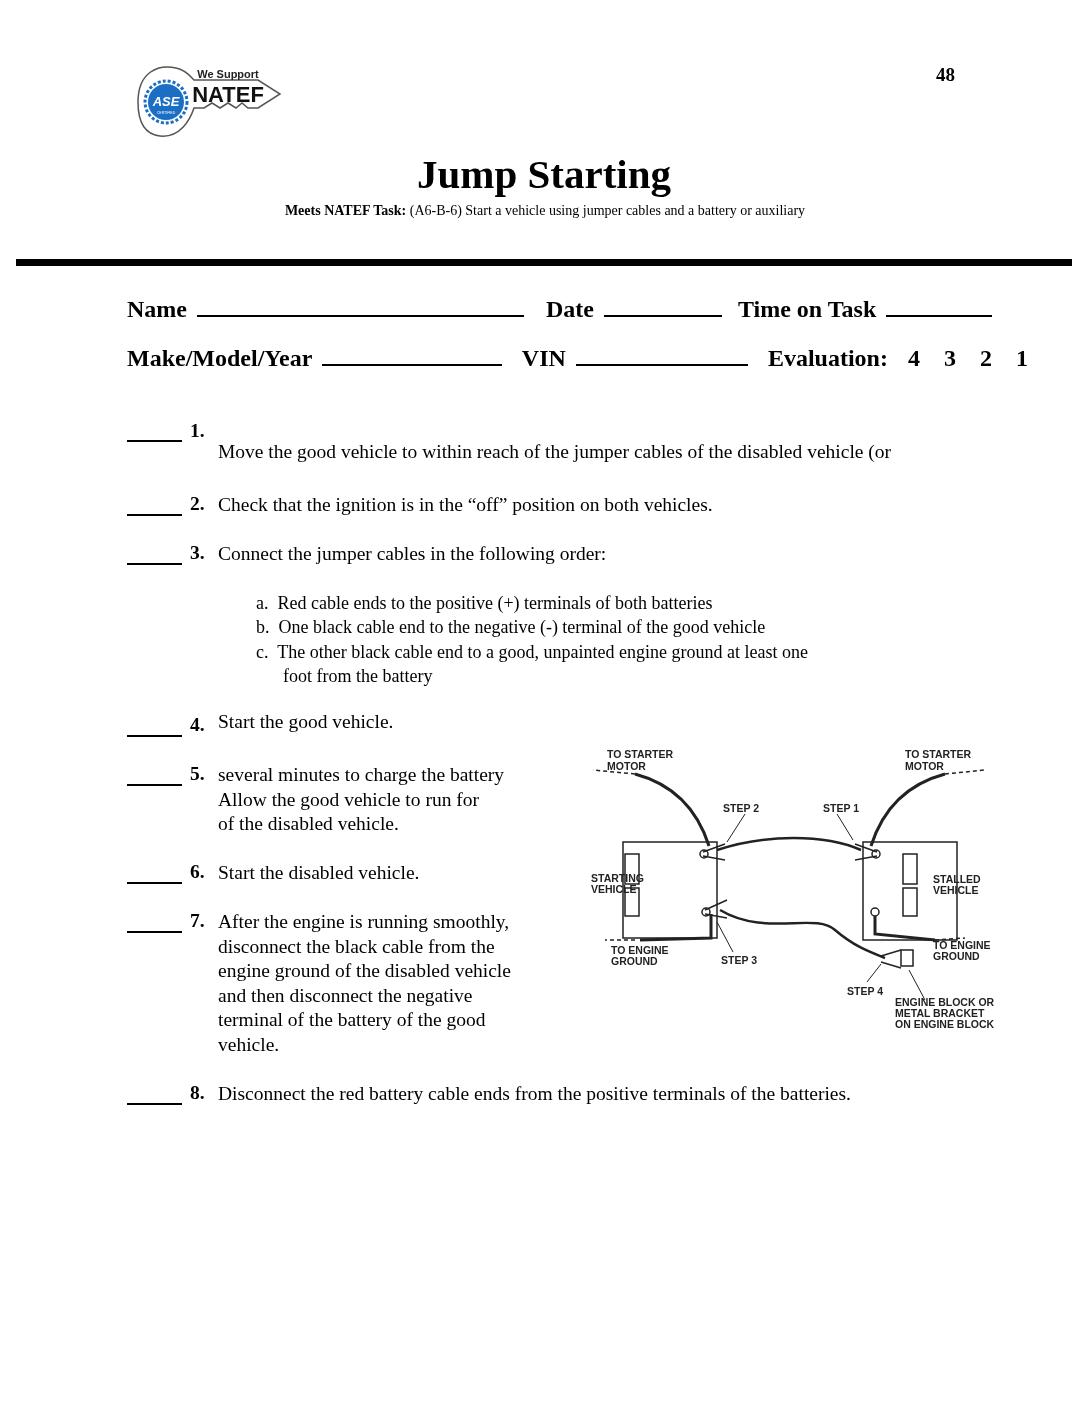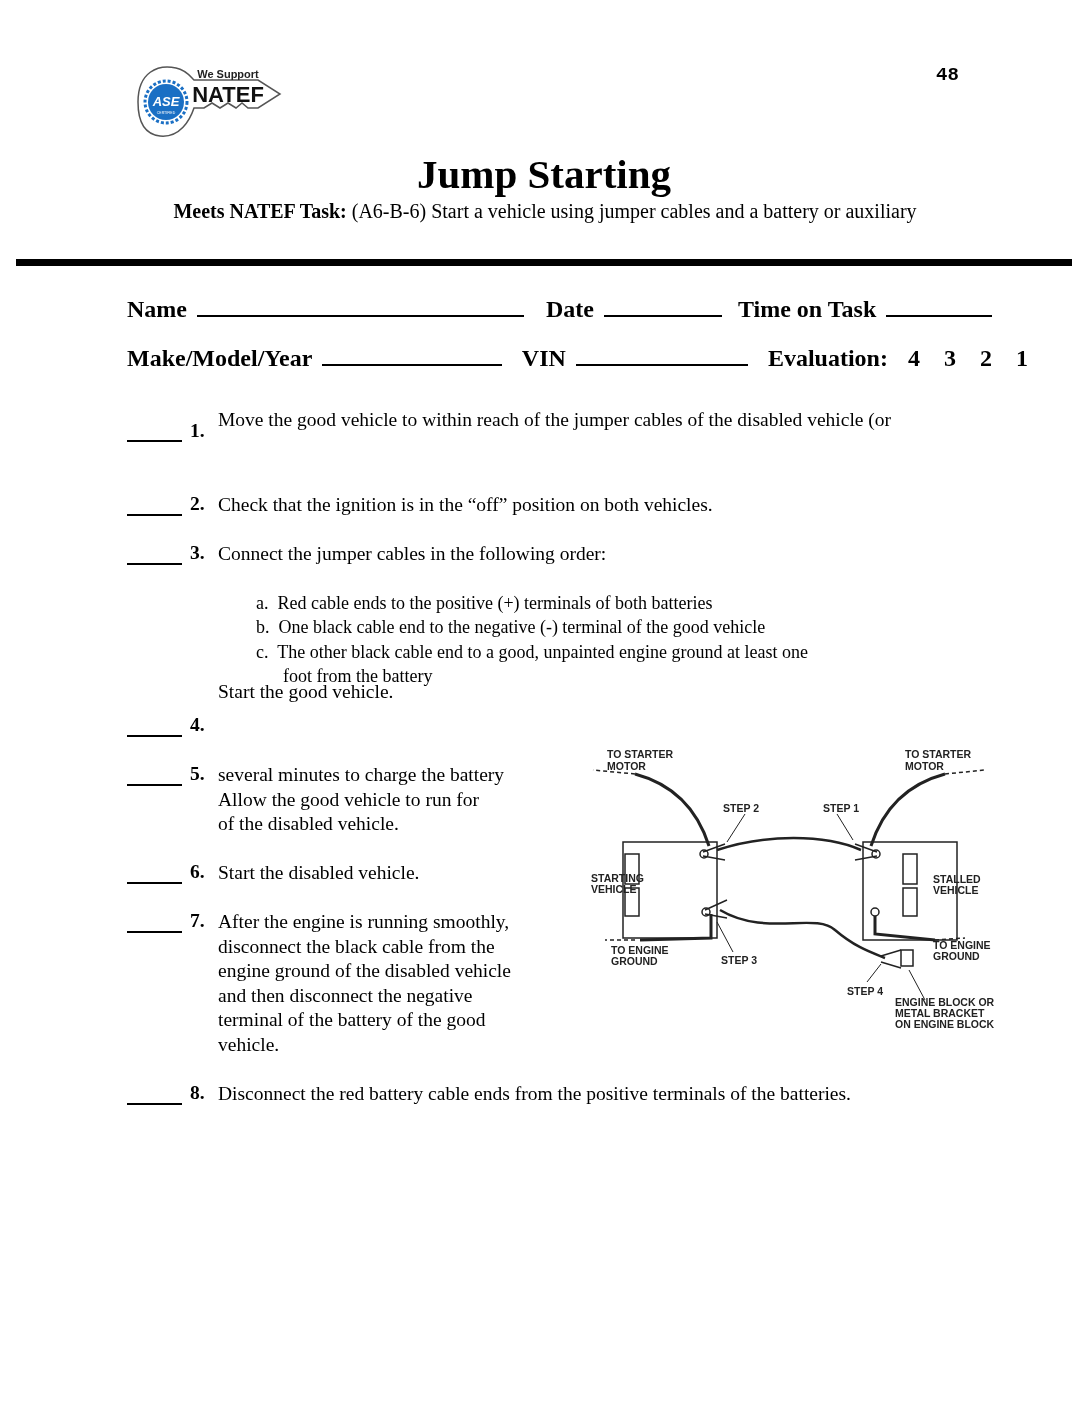--- a/index.html
+++ b/index.html
@@ -1,22 +1,22 @@
 <!DOCTYPE html>
 <html><head>
 <meta charset="utf-8">
 <style>
   html, body { margin:0; padding:0; background:#ffffff; }
   body { width:1088px; height:1408px; position:relative; overflow:hidden;
          font-family:"Liberation Serif", "DejaVu Serif", serif; color:#000; }
   .abs { position:absolute; }
-  .page-num { left:936px; top:64px; font-family:Liberation Mono, monospace; font-weight:bold; font-size:19px; }
+  .page-num { left:936px; top:64px; font-family:Liberation Serif, serif; font-weight:bold; font-size:19px; }
   .logo { left:128px; top:58px; width:170px; height:88px; }
   .title { left:0; width:1088px; top:150px; text-align:center; font-weight:bold; font-size:41px; }
-  .subtitle { left:120px; width:850px; top:199px; text-align:center; font-size:20px; line-height:24px; }
+  .subtitle { left:120px; width:850px; top:199px; text-align:center; font-size:14px; line-height:24px; }
   .subtitle b { font-weight:bold; }
   .rule { left:16px; width:1056px; top:259px; height:7px; background:#000; }
   .field-row { font-size:24px; font-weight:bold; }
   .line { display:inline-block; border-bottom:2px solid #000; height:16px; vertical-align:baseline; }
   .task-blank { position:absolute; left:127px; width:55px; border-bottom:2px solid #000; height:0; }
   .task-num { position:absolute; left:190px; font-weight:bold; font-size:19.5px; }
   .task-text { position:absolute; left:218px; font-size:19.5px; line-height:24.5px; }
   .sub-item { position:absolute; left:256px; font-size:18px; line-height:24.5px; }
   .diagram { left:585px; top:742px; width:410px; height:300px; }
   .diagram text { font-family:"Liberation Sans", sans-serif; font-size:10.5px; font-weight:bold; fill:#222; }
@@ -61,21 +61,21 @@
   <span style="margin-left:14px;">Evaluation:</span>
   <span style="margin-left:14px;">4</span>
   <span style="margin-left:18px;">3</span>
   <span style="margin-left:18px;">2</span>
   <span style="margin-left:18px;">1</span>
 </div>
 
 <div>
   <div class="task-blank" style="top:440px;"></div>
   <div class="task-num" style="top:420px;">1.</div>
-  <div class="task-text" style="top:408px;text-align:center;">
+  <div class="task-text" style="top:440px;text-align:center;">
     <div>Move the good vehicle to within reach of the jumper cables of the disabled vehicle (or</div>
   </div>
 </div>
 
 <div>
   <div class="task-blank" style="top:514px;"></div>
   <div class="task-num" style="top:493px;">2.</div>
   <div class="task-text" style="top:493px;">
       <div>Check that the ignition is in the “off” position on both vehicles.</div>
     </div>
@@ -89,21 +89,21 @@
     </div>
   <div class="sub-item" style="top:591px; white-space:pre;">a.  Red cable ends to the positive (+) terminals of both batteries</div>
   <div class="sub-item" style="top:615px; white-space:pre;">b.  One black cable end to the negative (-) terminal of the good vehicle</div>
   <div class="sub-item" style="top:640px; white-space:pre;">c.  The other black cable end to a good, unpainted engine ground at least one</div>
   <div class="sub-item" style="top:664px; white-space:pre;">      foot from the battery</div>
 </div>
 
 <div>
   <div class="task-blank" style="top:735px;"></div>
   <div class="task-num" style="top:714px;">4.</div>
-  <div class="task-text" style="top:680px;">
+  <div class="task-text" style="top:710px;">
       <div>Start the good vehicle.</div>
     </div>
 </div>
 
 <div>
   <div class="task-blank" style="top:784px;"></div>
   <div class="task-num" style="top:763px;">5.</div>
   <div class="task-text" style="top:763px;">
     <div>several minutes to charge the battery</div>
       <div>Allow the good vehicle to run for</div>

